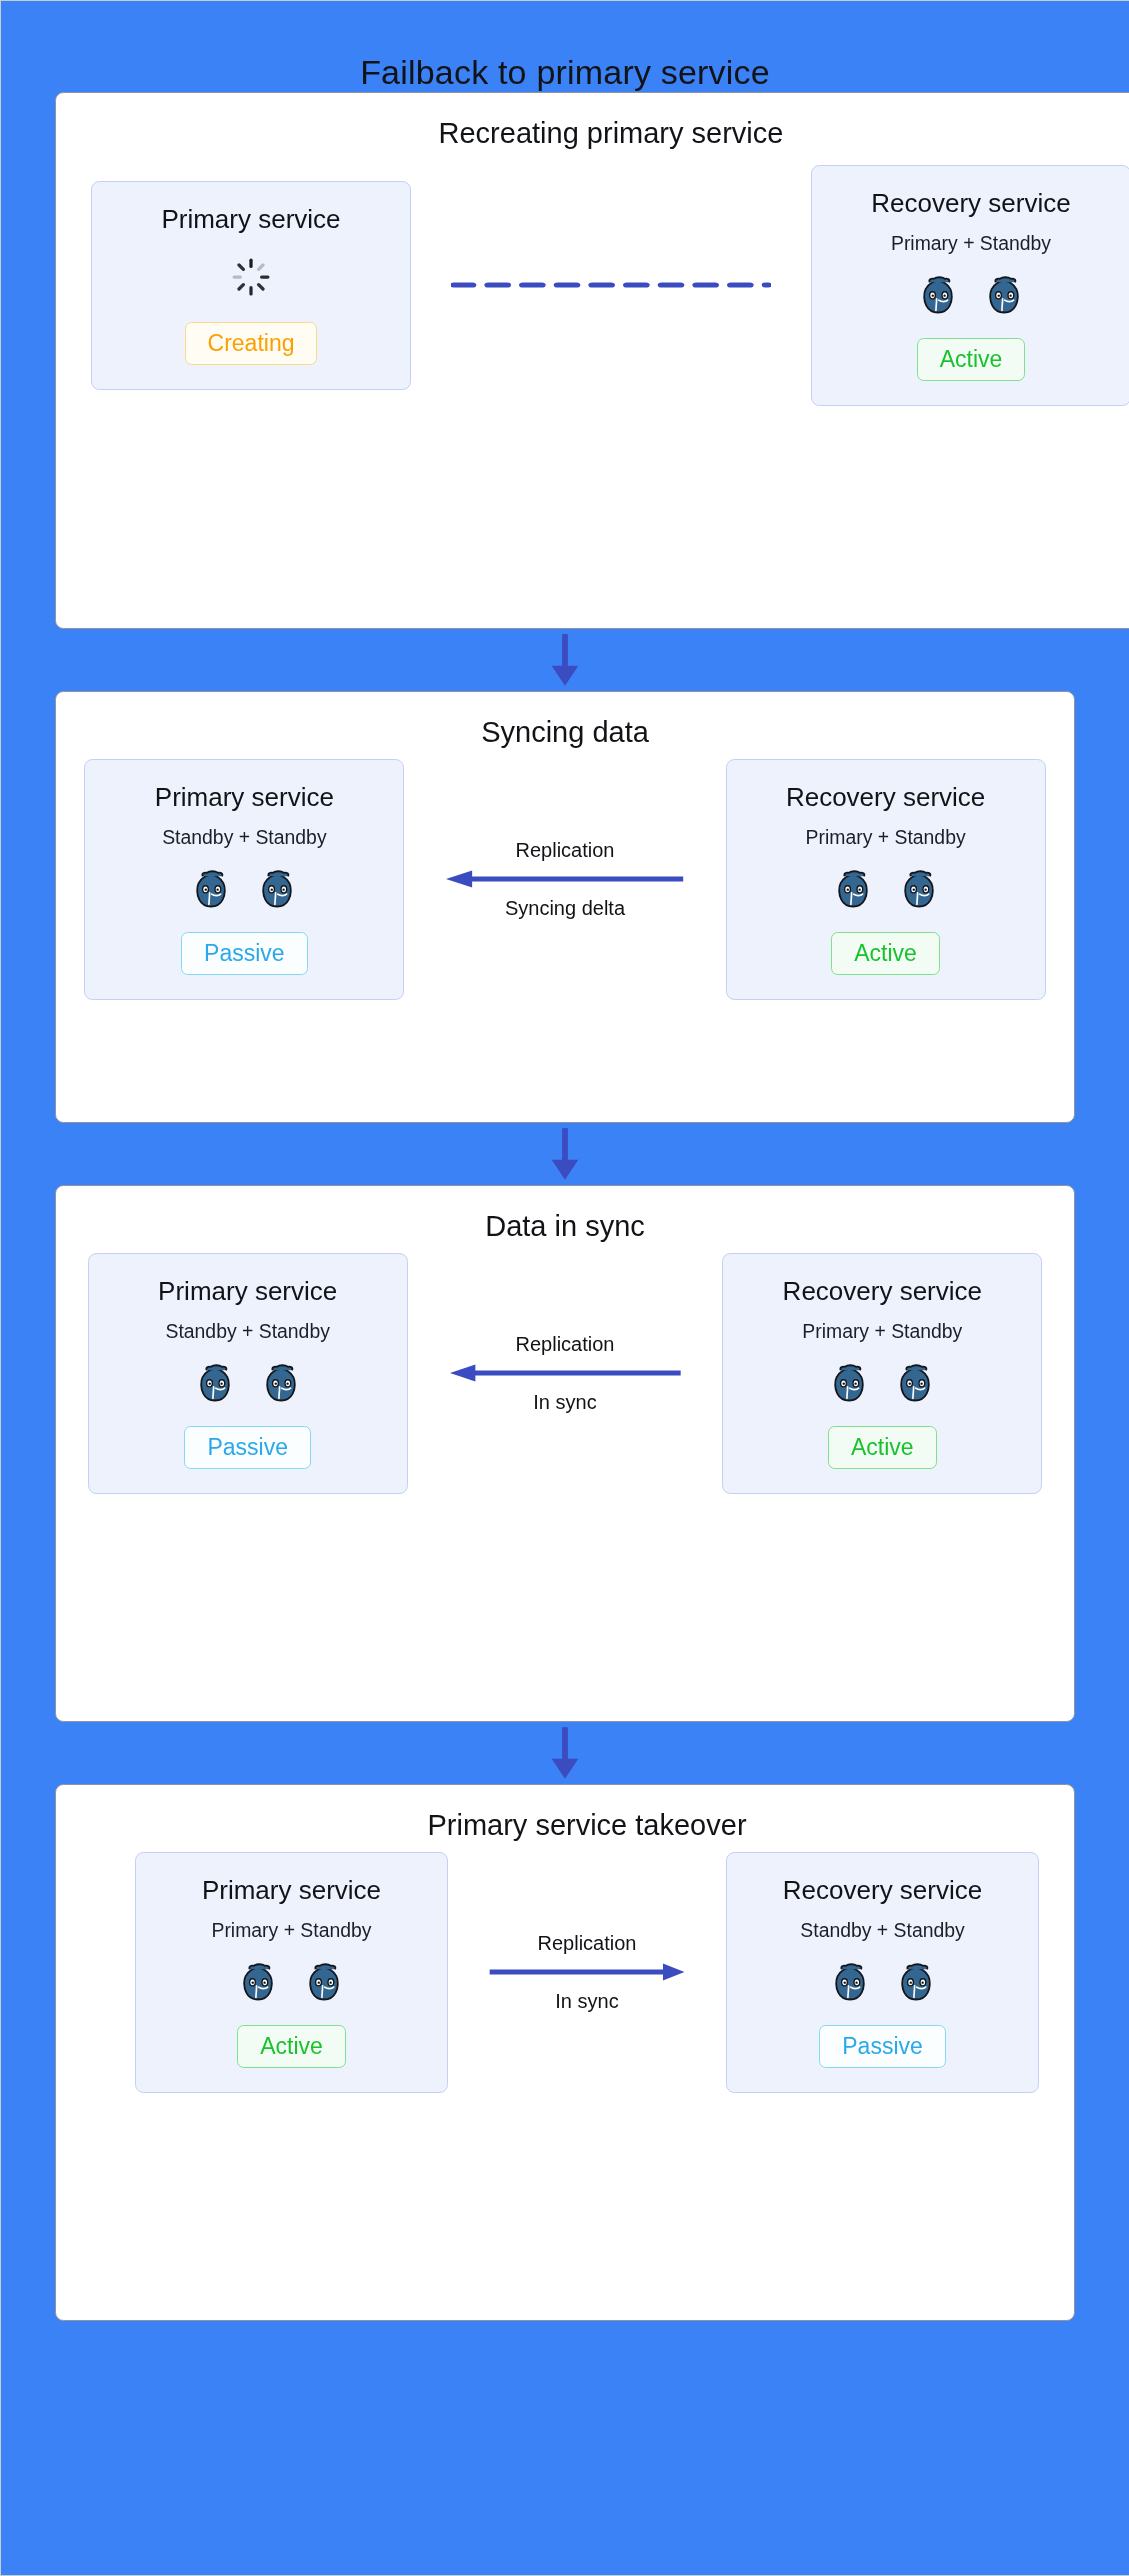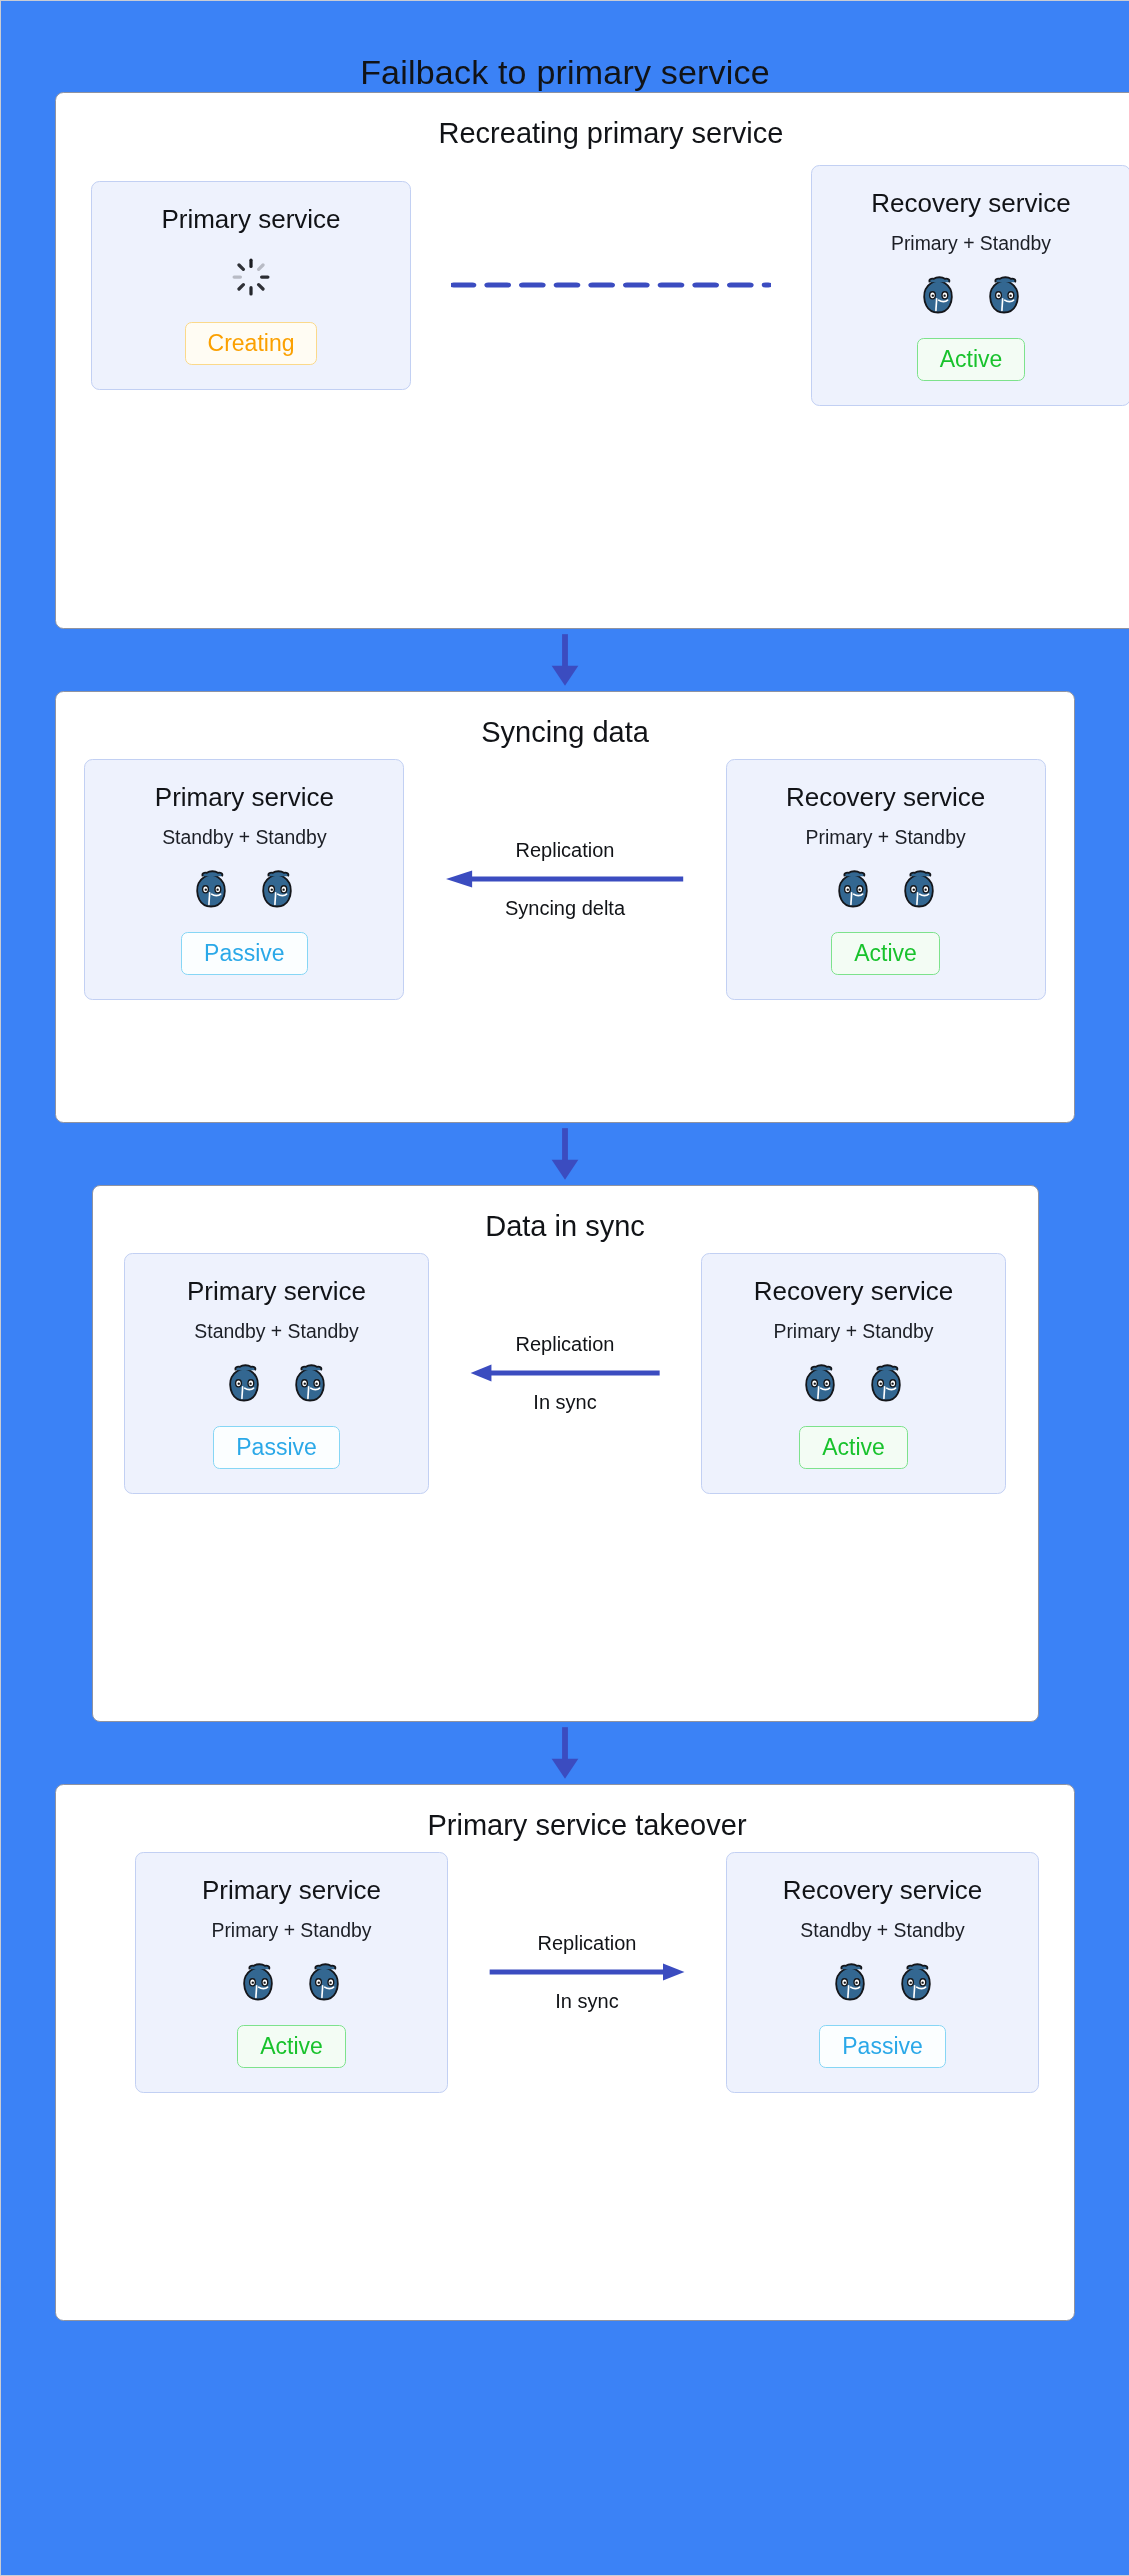--- a/index.html
+++ b/index.html
@@ -50,21 +50,21 @@
     align-items: center;
     justify-content: space-between;
     padding: 0 25px;
     position: relative;
     gap: 40px;
   }
 
   
   .stage-1 { width: 1112px; height: 537px; }
   .stage-2 { width: 1020px; height: 432px; }
-  .stage-3 { width: 947px; height: 537px; border-radius: 8px; }
+  .stage-3 { width: 1020px; height: 537px; }
   .stage-4 { width: 1020px; height: 537px; padding-left: 44px; }
 
   .card {
     background: #eef2fd;
     border: 1.7px solid #c2d0f3;
     border-radius: 8.4px;
     display: flex;
     flex-direction: column;
     align-items: center;
     padding: 22px 15px 23.6px;

